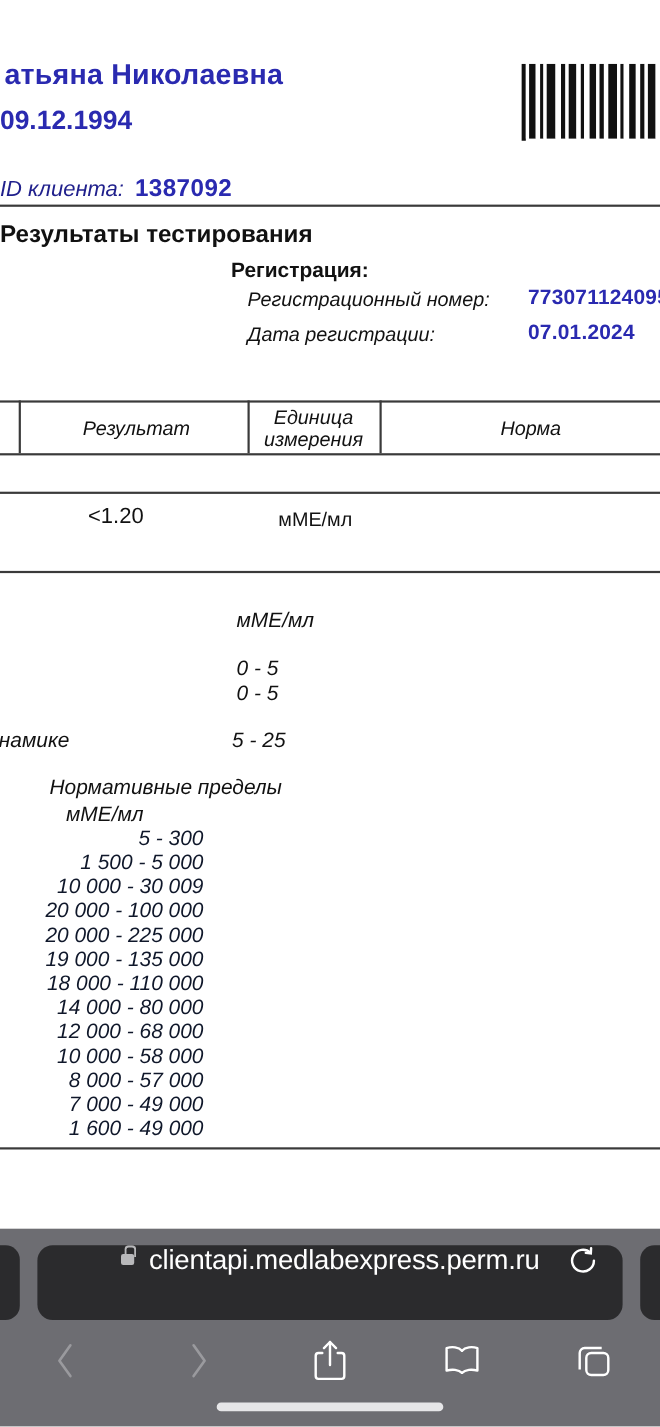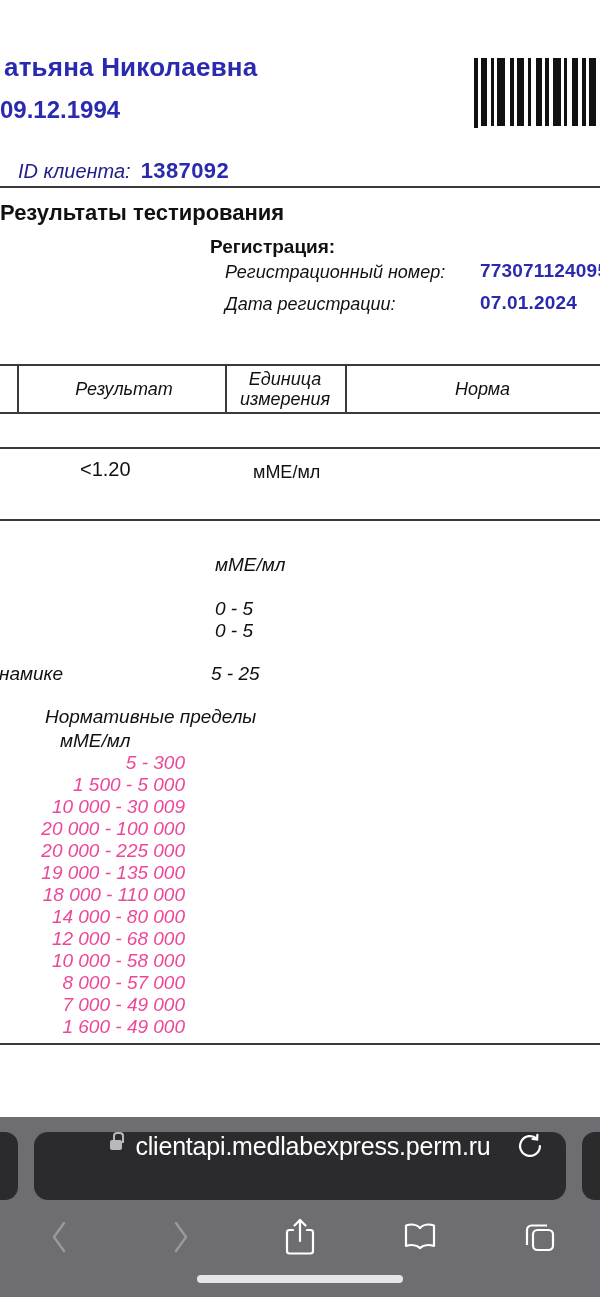--- a/index.html
+++ b/index.html
@@ -13,21 +13,21 @@
           background:#fff; overflow:hidden; }
 
   
   .doc { position:absolute; left:-120px; top:0; width:740px; }
 
   .name-line { position:absolute; left:124px; top:52px; width:600px;
                font-size:26px; font-weight:bold; color:#2a2ab0;
                white-space:nowrap; letter-spacing:.2px; }
   .dob-line  { position:absolute; left:120px; top:96px; width:600px;
                font-size:24px; font-weight:bold; color:#2a2ab0; white-space:nowrap; }
-  .cid-row   { position:absolute; left:120px; top:158px; white-space:nowrap;padding-left:18px; }
+  .cid-row   { position:absolute; left:120px; top:158px; white-space:nowrap; }
   .cid-lbl   { font-size:20px; font-style:italic; color:#20208c; }
   .cid-val   { font-size:22px; font-weight:bold; color:#2a2ab0; margin-left:10px;
                letter-spacing:.4px; }
 
   
   .barcode { position:absolute; left:594px; top:58px; width:180px; height:70px;
              display:flex; align-items:flex-start; gap:0; overflow:hidden; }
   .barcode i { display:block; background:#111; height:68px; }
   .barcode i.s { height:74px; }
 
@@ -53,21 +53,21 @@
 
   .row-val { position:absolute; white-space:nowrap; font-size:20px; color:#111; }
 
   
   .note { position:absolute; white-space:nowrap; font-size:19px;
           font-style:italic; color:#111; }
 
   .nr-head { position:absolute; white-space:nowrap; font-size:19px;
              font-style:italic; color:#111; }
   .nr-val  { position:absolute; white-space:nowrap; font-size:19px;
-             font-style:italic; color:#ec4899; text-align:right; }
+             font-style:italic; color:#0f172a; text-align:right; }
 
   
   .statusbar { position:absolute; left:0; top:0; width:600px; height:60px;
                background:#6d6d72; z-index:50; }
   .sb-time { position:absolute; left:44px; top:0; height:60px; line-height:60px;
              font-size:26px; font-weight:bold; color:#fff; letter-spacing:.5px; }
   .sb-right { position:absolute; right:22px; top:0; height:60px;
               display:flex; align-items:center; gap:7px; }
   .sig { display:flex; align-items:flex-end; gap:2px; height:17px; }
   .sig b { display:block; width:5px; background:#fff; border-radius:1px; }

